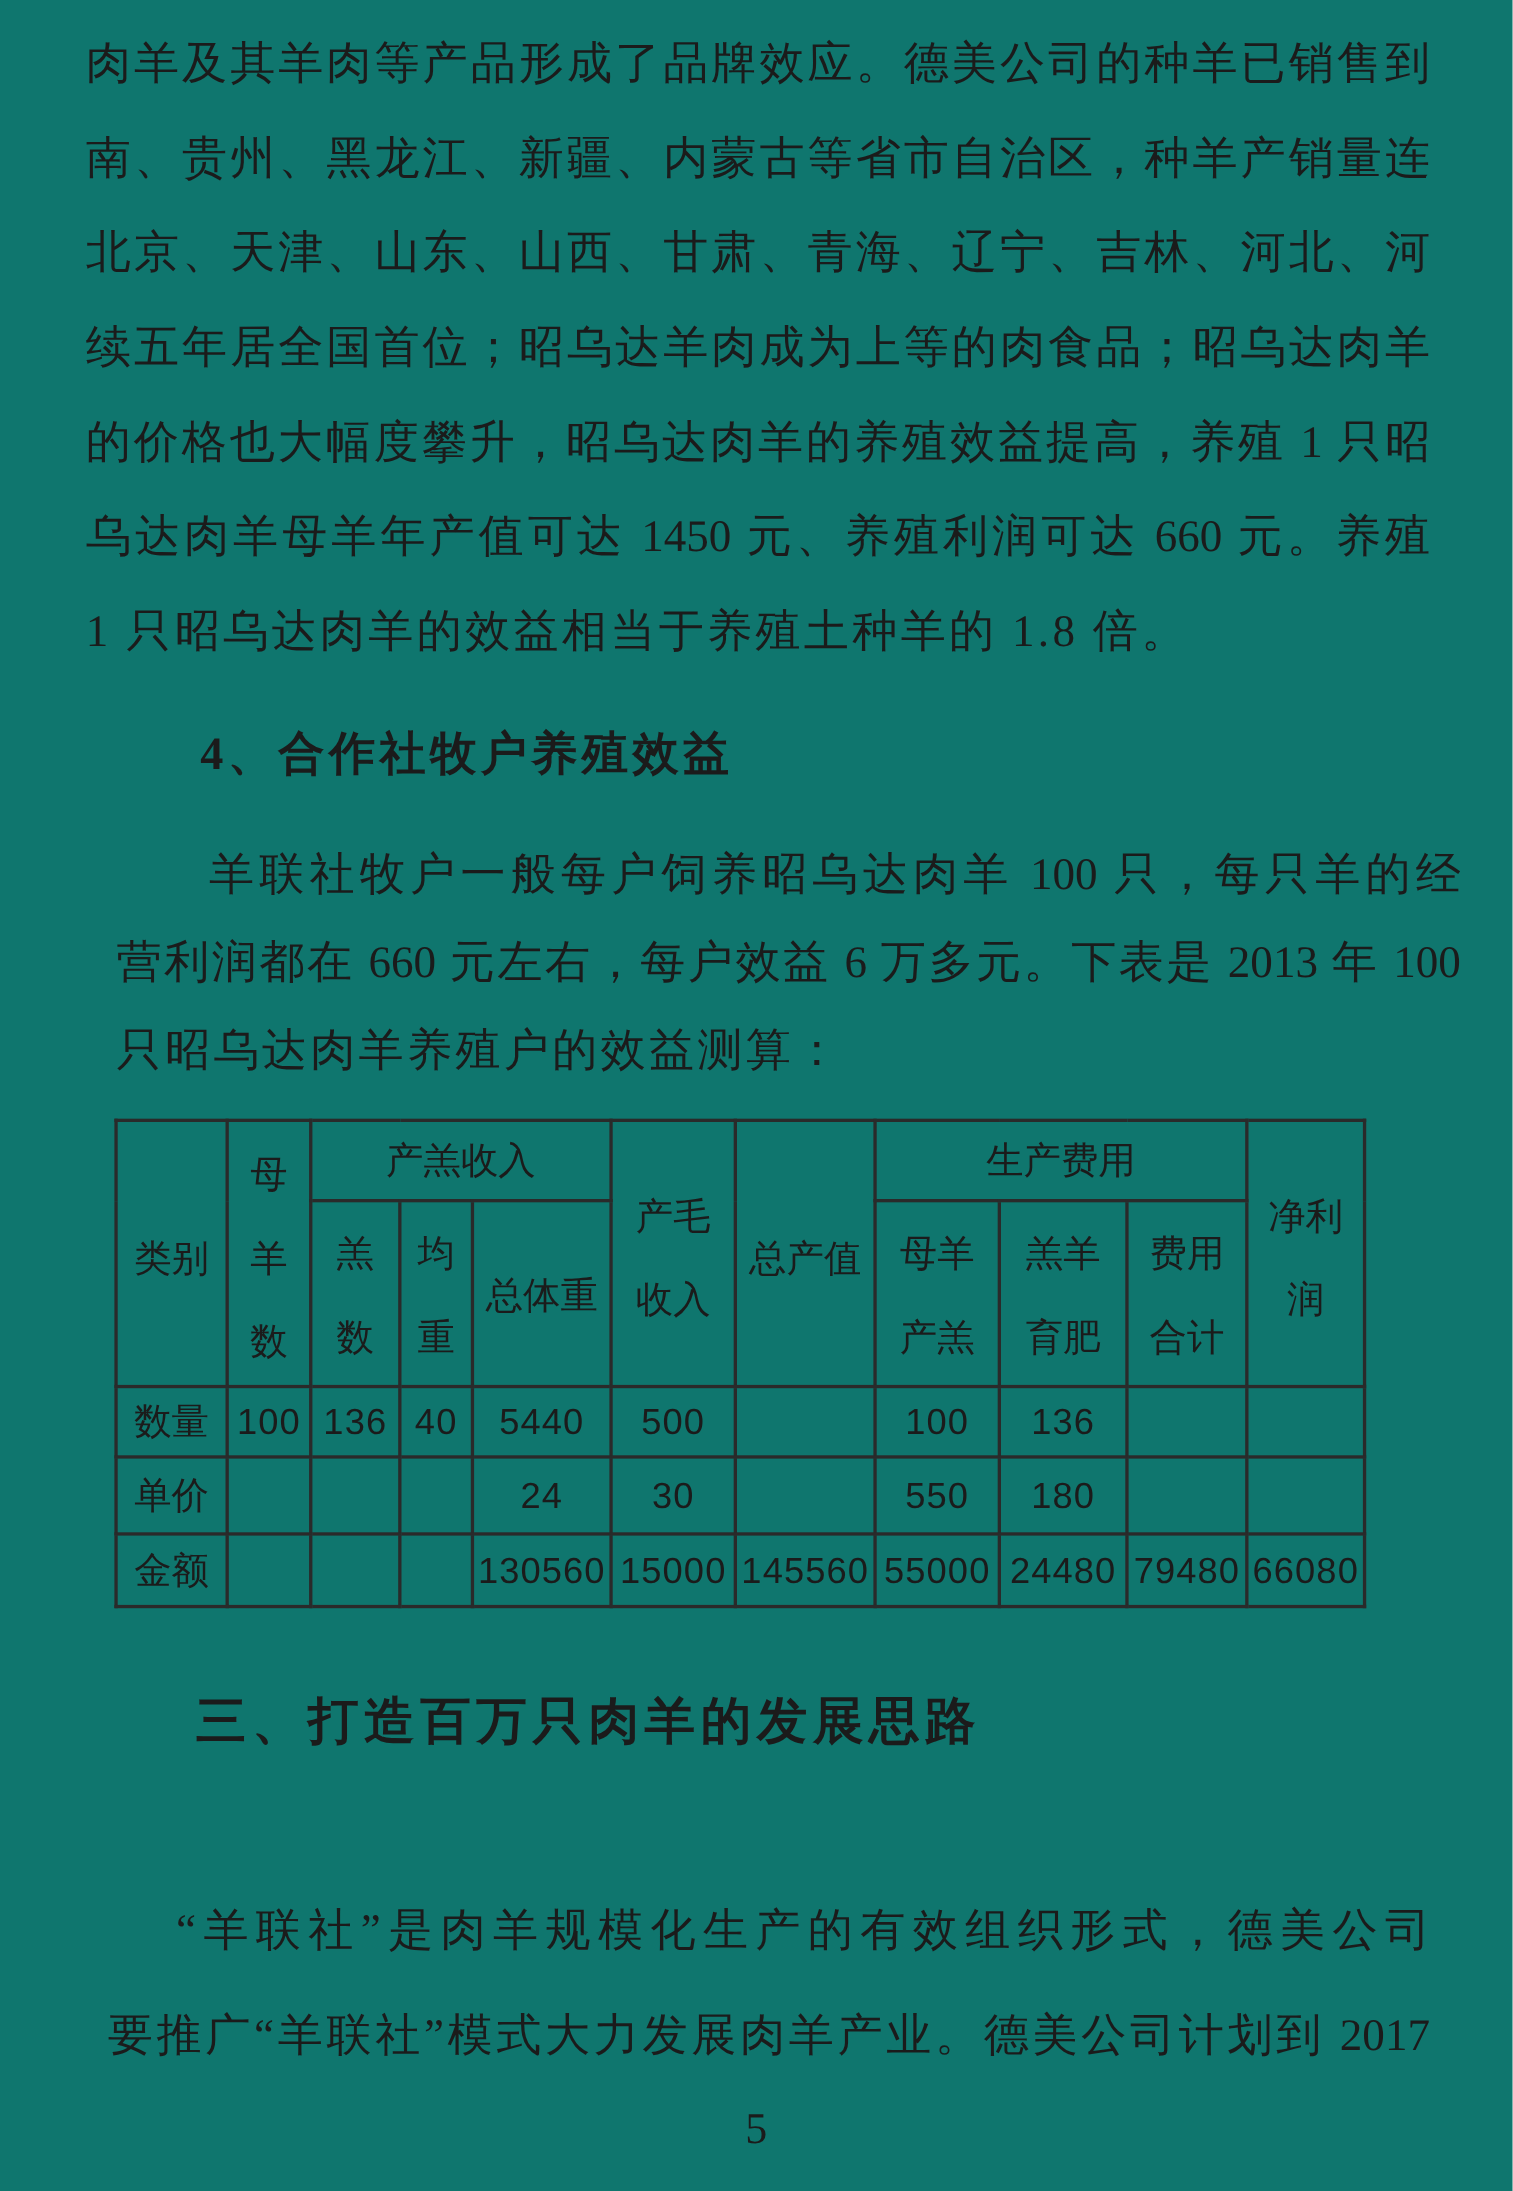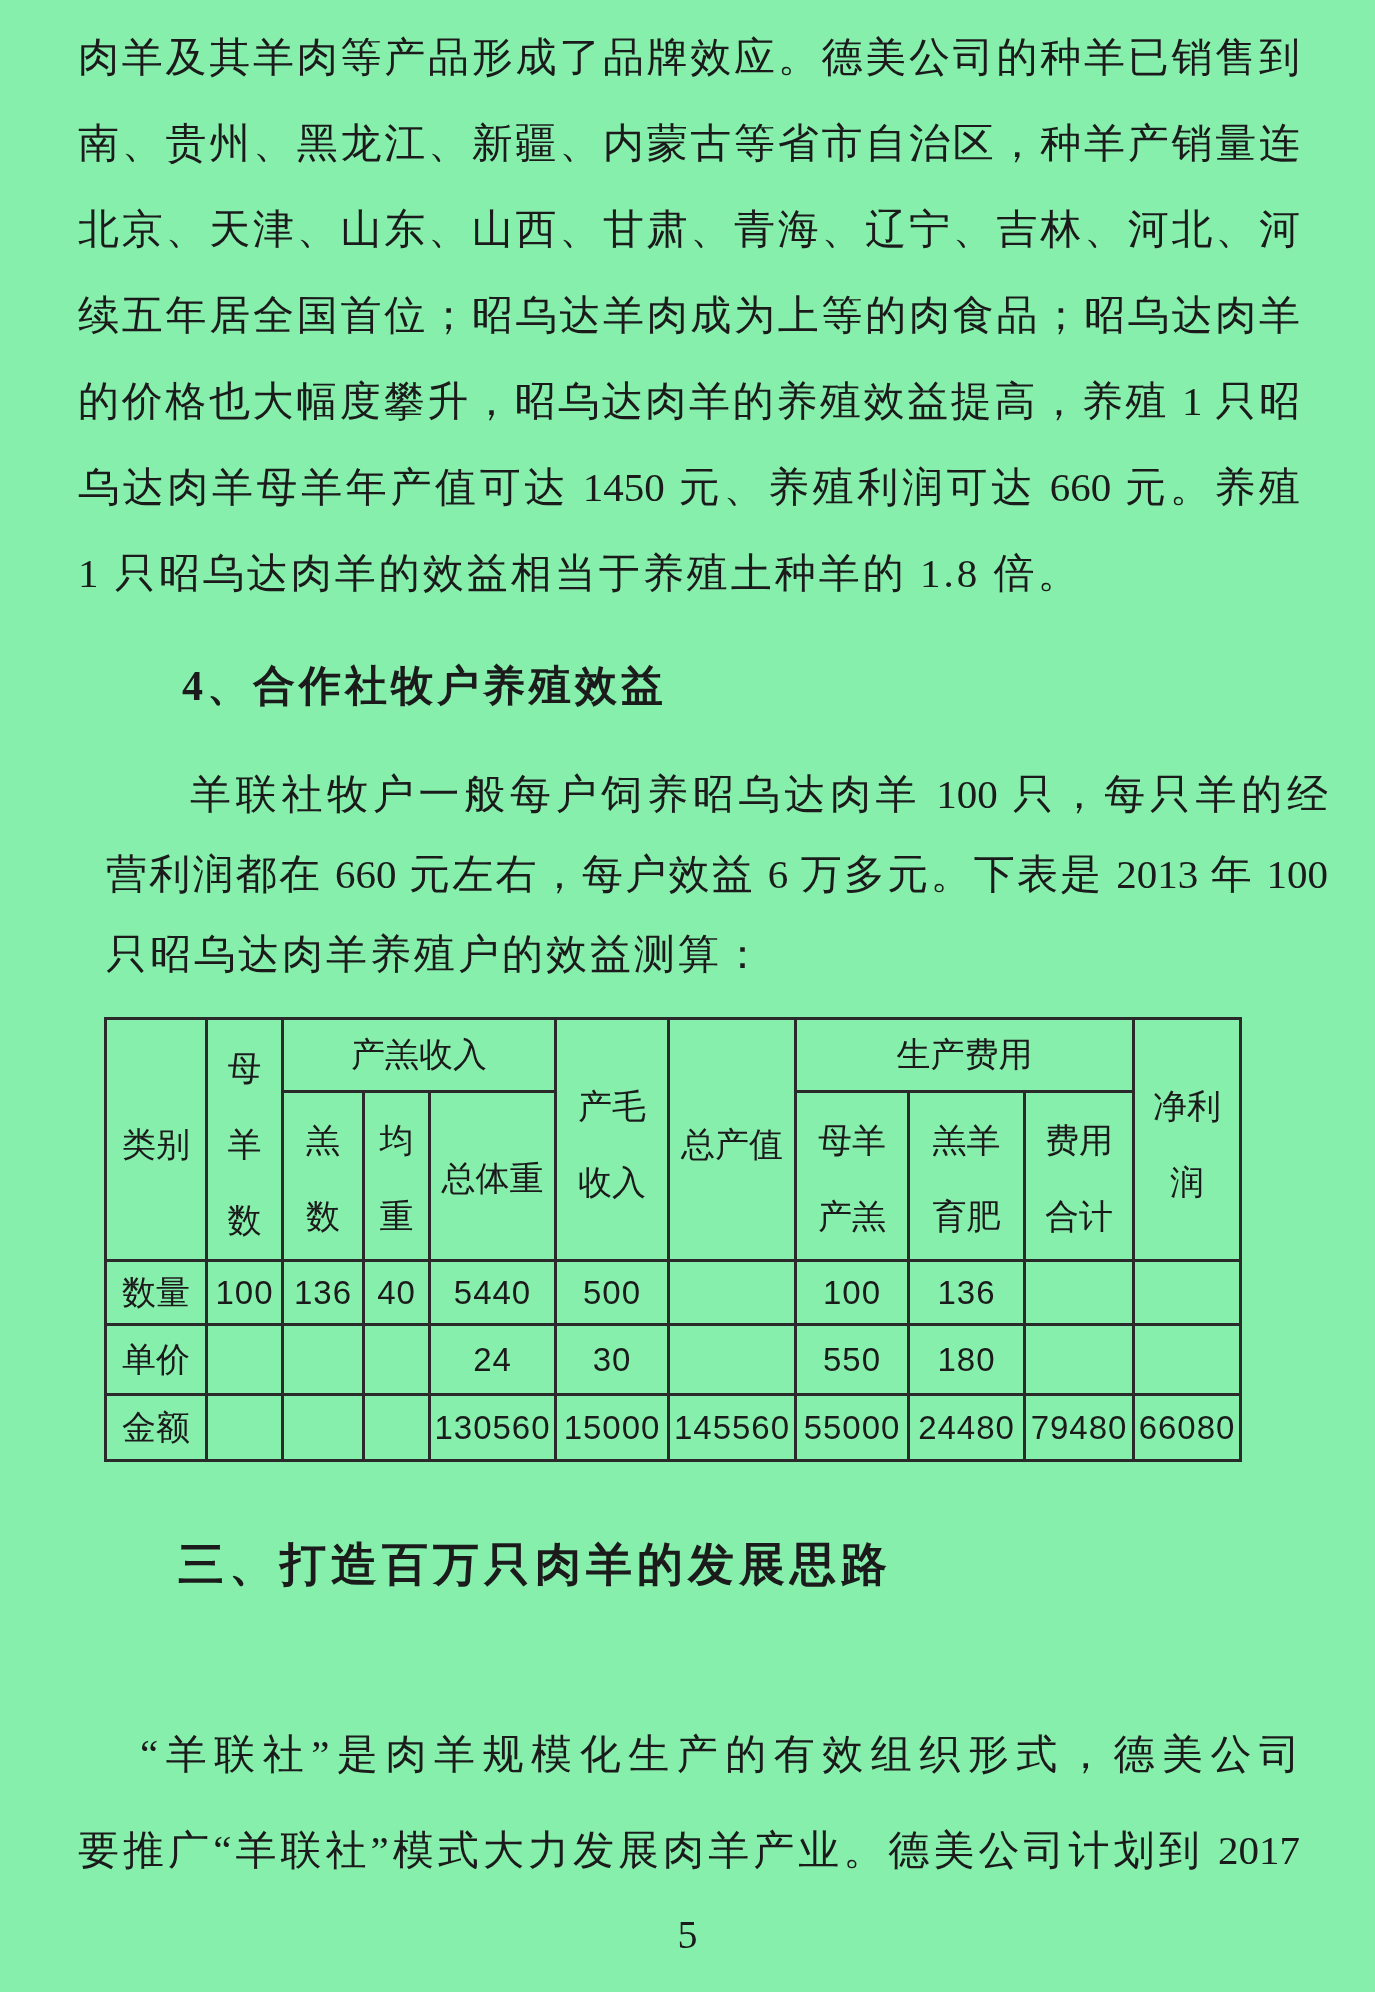--- a/index.html
+++ b/index.html
@@ -1,29 +1,29 @@
 <!DOCTYPE html>
 <html><head>
 <meta charset="utf-8">
 <style>
   html,body { margin:0; padding:0; background:#e8e8e8; }
   .page {
     position:relative;
     width:1375px; height:1992px;
     margin:0 auto;
-    background:#86efac;
+    background:#0f766e;
     color:#1b1b1b;
     font-family:"Liberation Serif","DejaVu Serif",serif;
     overflow:hidden;
   }
   .block { position:absolute; left:78px; width:1222px; }
   .line  { font-size:41px; line-height:86px; white-space:nowrap; }
   .just  { white-space:normal; text-align:justify; text-align-last:justify; }
   .p2 .line { line-height:80px; }
-  .p3 .line { line-height:96px; }
+  .p3 .line { line-height:96px;margin-left:20px; }
   .lastline { letter-spacing:3px; }
   .indent1 { text-indent:84px; }
   .indent-quote { text-indent:62px; }
 
   .heading { position:absolute; left:78px; width:1222px; white-space:nowrap; }
   .h-sec4 { top:642px;  font-size:42px; line-height:88px; font-weight:600; letter-spacing:4px; text-indent:104px; }
   .h-part3{ top:1520px; font-size:46px; line-height:90px; font-weight:700; letter-spacing:5px; text-indent:100px; }
   .h-sub1 { top:1600px; font-size:44px; line-height:90px; font-weight:700; letter-spacing:3px; text-indent:122px; }
 
   table.benefit {

